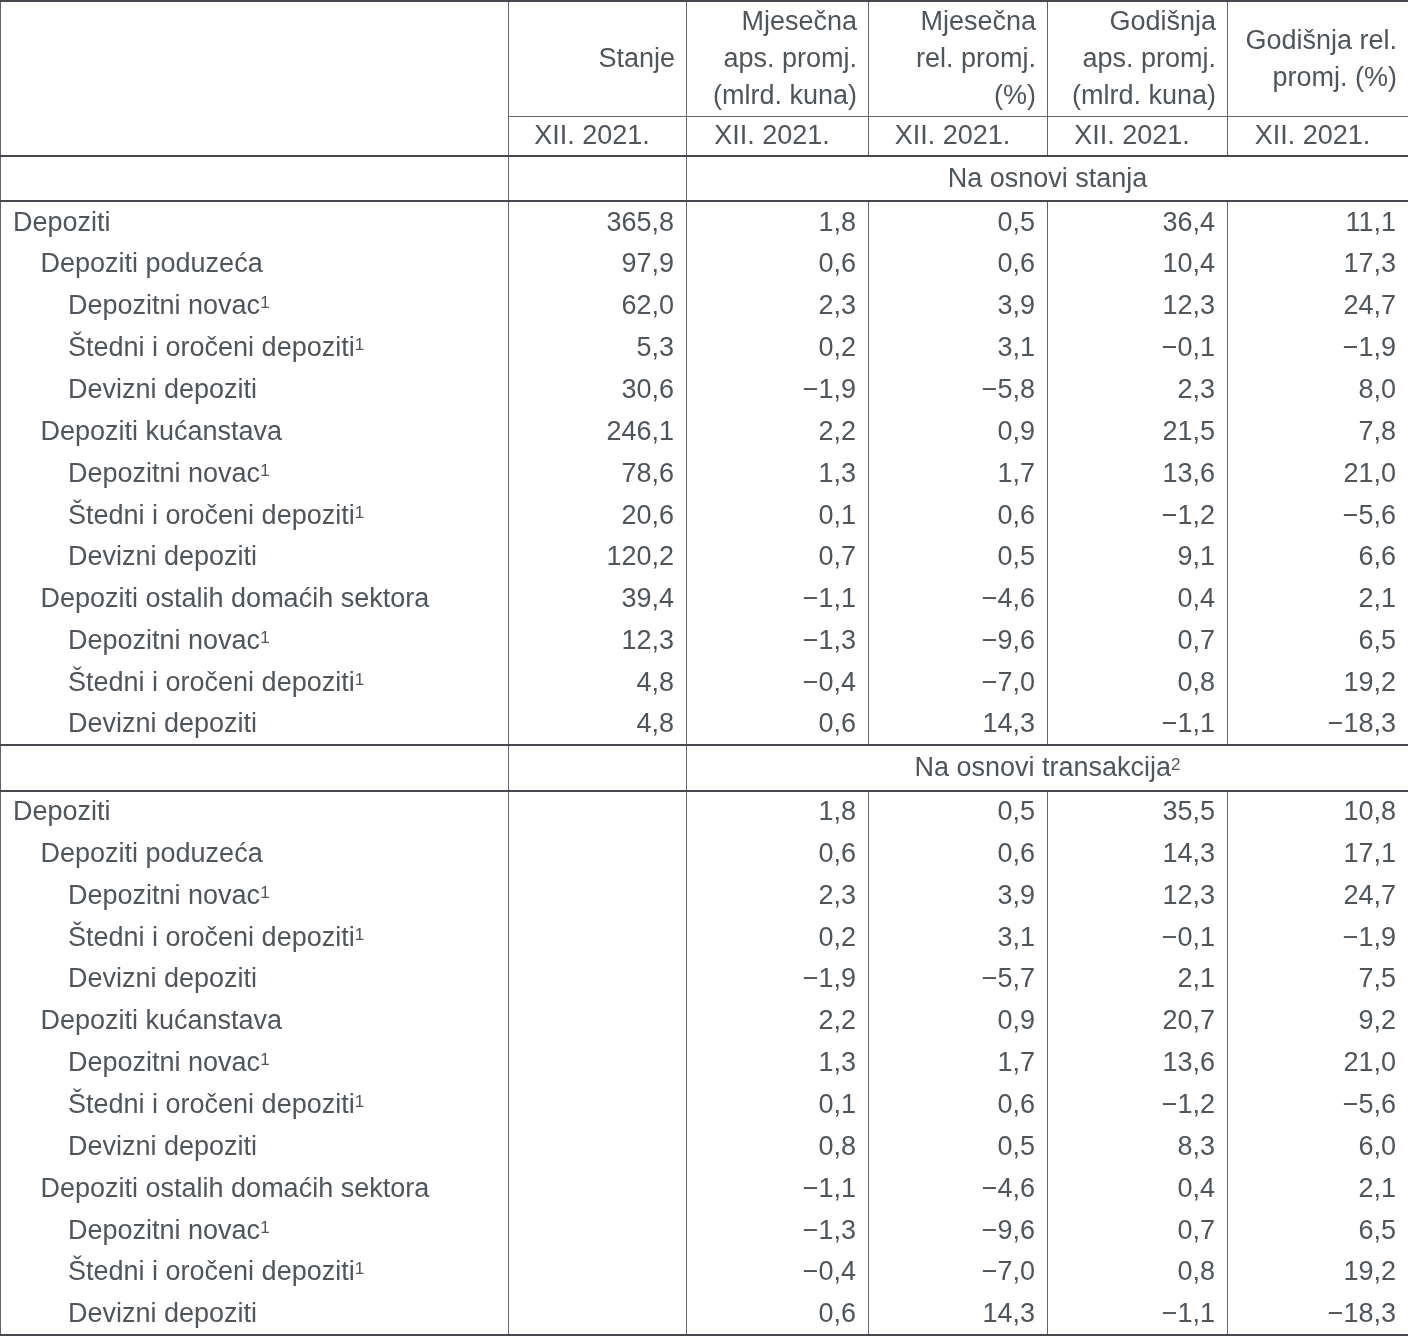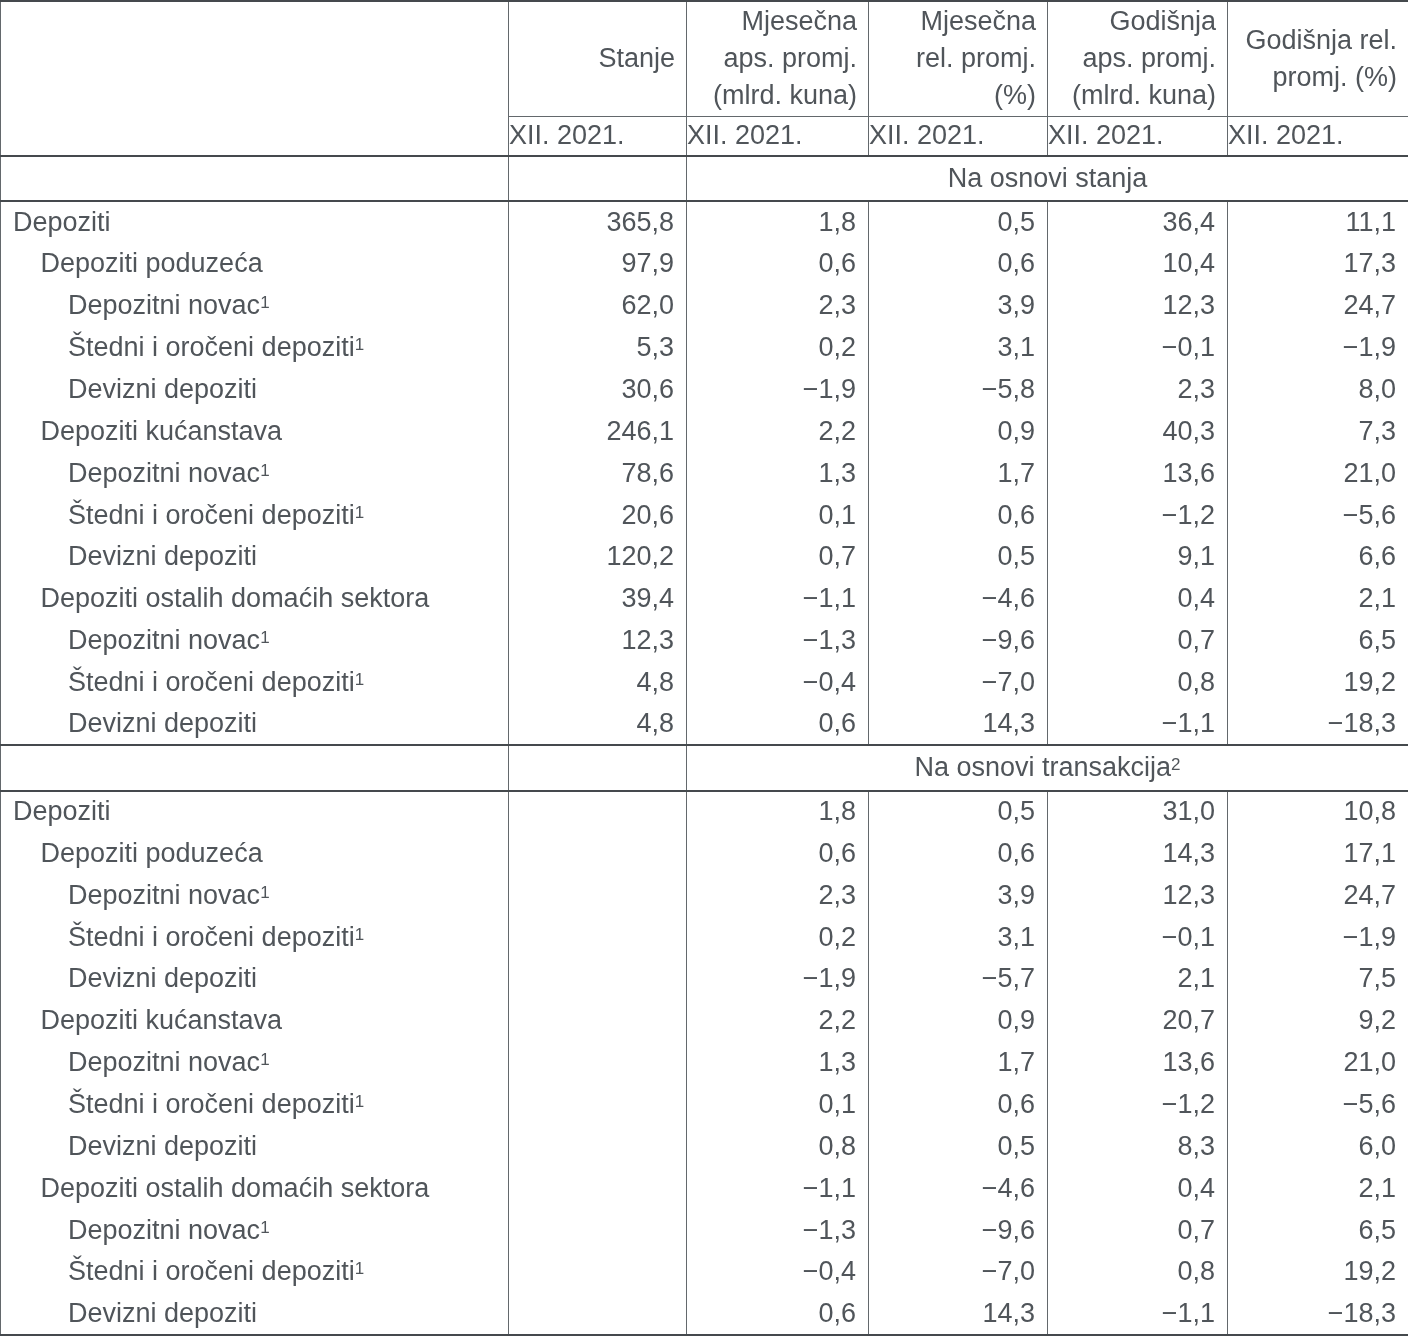--- a/index.html
+++ b/index.html
@@ -26,21 +26,21 @@
   }
   td,th{padding:0;font-weight:normal;vertical-align:middle;overflow:hidden;white-space:nowrap;}
   
   .v{border-left:1px solid var(--thin);}
   
   tr.h-title{height:115px;}
   tr.h-period{height:40px;}
   tr.section-row{height:45px;}
   tr.h-title th{border-bottom:1px solid var(--thin);text-align:right;padding-right:11px;}
   tr.h-title th .hl{line-height:37px;}
-  tr.h-period td{border-bottom:1px solid var(--thin);text-align:left;padding-right:11px;}
+  tr.h-period td{border-bottom:1px solid var(--thin);text-align:center;padding-right:11px;}
   td.corner{border-bottom:2px solid var(--thick);}
   tr.section-row td{
     border-top:2px solid var(--thick);
     border-bottom:2px solid var(--thick);
   }
   tr.section-row td.span-cell{text-align:center;}
   
   tr.data-row{height:41.7px;}
   tr.data-row td.label-cell{text-align:left;}
   tr.data-row td.num{text-align:right;padding-right:12px;}
@@ -136,22 +136,22 @@
         <td class="num v">−1,9</td>
         <td class="num v">−5,8</td>
         <td class="num v">2,3</td>
         <td class="num v">8,0</td>
       </tr>
       <tr class="data-row">
         <td class="label-cell" style="padding-left: 39.5px;"><span>Depoziti kućanstava</span></td>
         <td class="num v">246,1</td>
         <td class="num v">2,2</td>
         <td class="num v">0,9</td>
-        <td class="num v">40,3</td>
-        <td class="num v">7,3</td>
+        <td class="num v">21,5</td>
+        <td class="num v">7,8</td>
       </tr>
       <tr class="data-row">
         <td class="label-cell" style="padding-left: 67px;"><span>Depozitni novac</span><sup>1</sup></td>
         <td class="num v">78,6</td>
         <td class="num v">1,3</td>
         <td class="num v">1,7</td>
         <td class="num v">13,6</td>
         <td class="num v">21,0</td>
       </tr>
       <tr class="data-row">
@@ -205,21 +205,21 @@
       <tr class="section-row">
         <td></td>
         <td class="v"></td>
         <td class="v span-cell" colspan="4"><span>Na osnovi transakcija</span><sup>2</sup></td>
       </tr>
       <tr class="data-row">
         <td class="label-cell" style="padding-left: 12px;"><span>Depoziti</span></td>
         <td class="num v"></td>
         <td class="num v">1,8</td>
         <td class="num v">0,5</td>
-        <td class="num v">31,0</td>
+        <td class="num v">35,5</td>
         <td class="num v">10,8</td>
       </tr>
       <tr class="data-row">
         <td class="label-cell" style="padding-left: 39.5px;"><span>Depoziti poduzeća</span></td>
         <td class="num v"></td>
         <td class="num v">0,6</td>
         <td class="num v">0,6</td>
         <td class="num v">14,3</td>
         <td class="num v">17,1</td>
       </tr>

